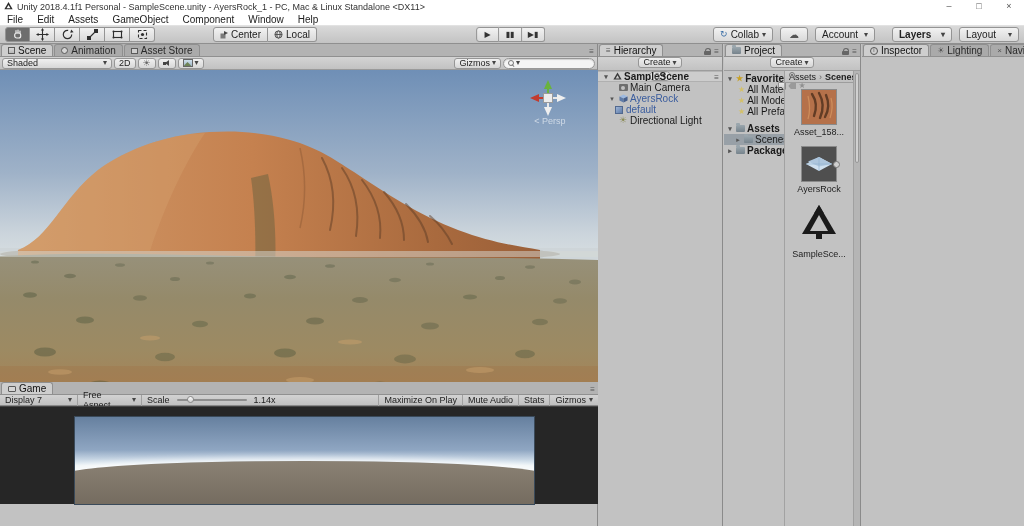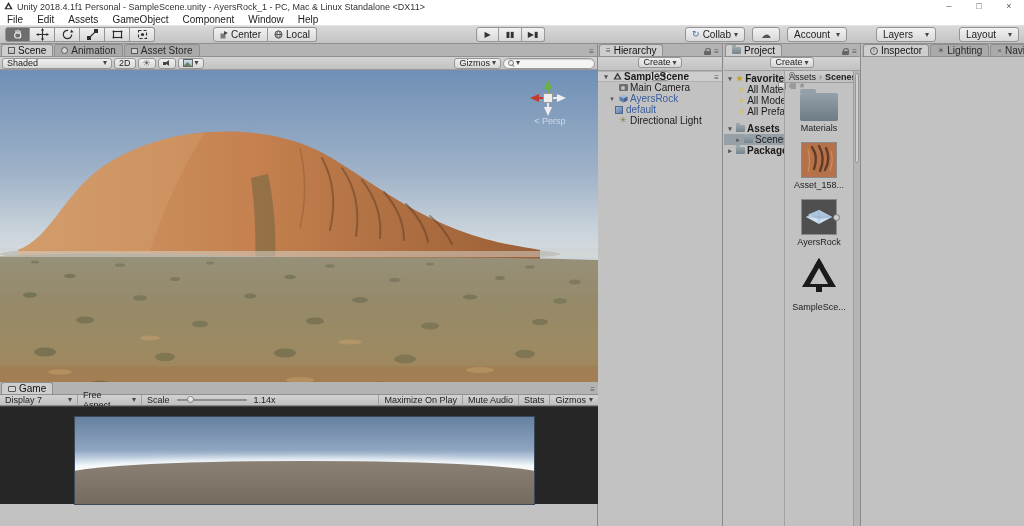--- a/index.html
+++ b/index.html
@@ -257,25 +257,25 @@
         <span>Collab</span>
         <span class="caret">▾</span>
       </div>
       <div class="btn" style="width:28px;justify-content:center;">
         <span style="font-size:10px;color:#555;">☁</span>
       </div>
       <div class="btn w60">
         <span>Account</span>
         <span class="caret">▾</span>
       </div>
-      <div class="btn w60" style="margin-left:22px;">
+      <div class="btn w60" style="margin-left:10px;font-weight:bold;">
         <span>Layers</span>
         <span class="caret">▾</span>
       </div>
-      <div class="btn w60" style="margin-left:16px;">
+      <div class="btn w60" style="margin-left:0;">
         <span>Layout</span>
         <span class="caret">▾</span>
       </div>
     </div>
   </div>
 
   <div class="left-region">
 
     <div class="tabbar">
       <div class="tab active">
@@ -601,24 +601,20 @@
         </div>
       </div>
       <div class="proj-right">
         <div class="breadcrumb">
           <span>Assets</span>
           <span style="color:#666;">›</span>
           <b>Scenes</b>
         </div>
         <div class="grid">
           <div class="grid-item">
-            <span class="folder-lg"></span>
-            <span class="glabel">Materials</span>
-          </div>
-          <div class="grid-item">
             <span class="thumb rock-thumb">
               <svg width="34" height="34" viewBox="0 0 34 34">
                   <rect width="34" height="34" fill="#b5714a"></rect>
                   <g stroke="#4e2f1c" stroke-width="2.4" fill="none" stroke-linecap="round" opacity="0.8">
                     <path d="M10,4 C14,10 15,18 12,26"></path>
                     <path d="M17,3 C21,10 22,19 18,28"></path>
                     <path d="M24,5 C27,12 27,20 23,27"></path>
                   </g>
                   <g stroke="#d99a63" stroke-width="1.2" fill="none" opacity="0.7">
                     <path d="M6,6 C8,14 8,22 6,29"></path>

